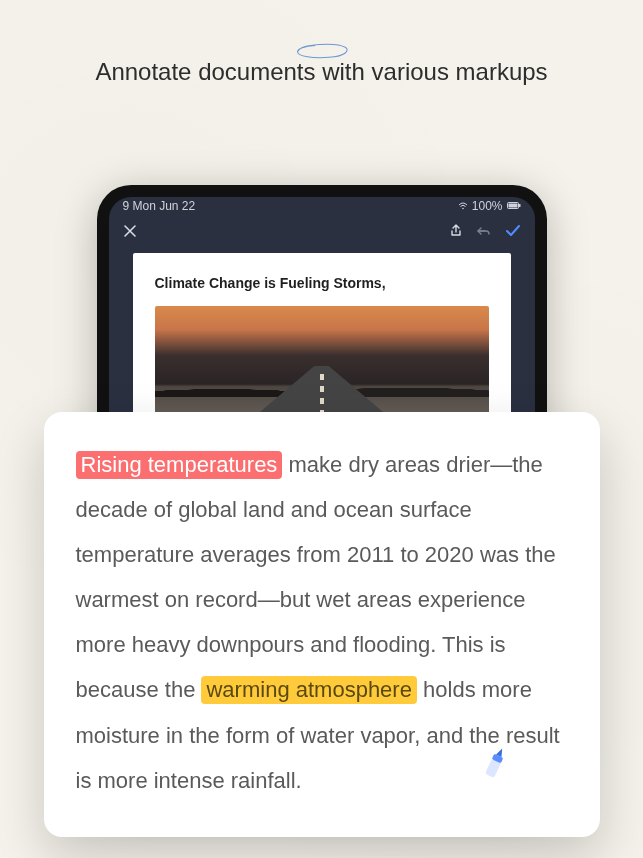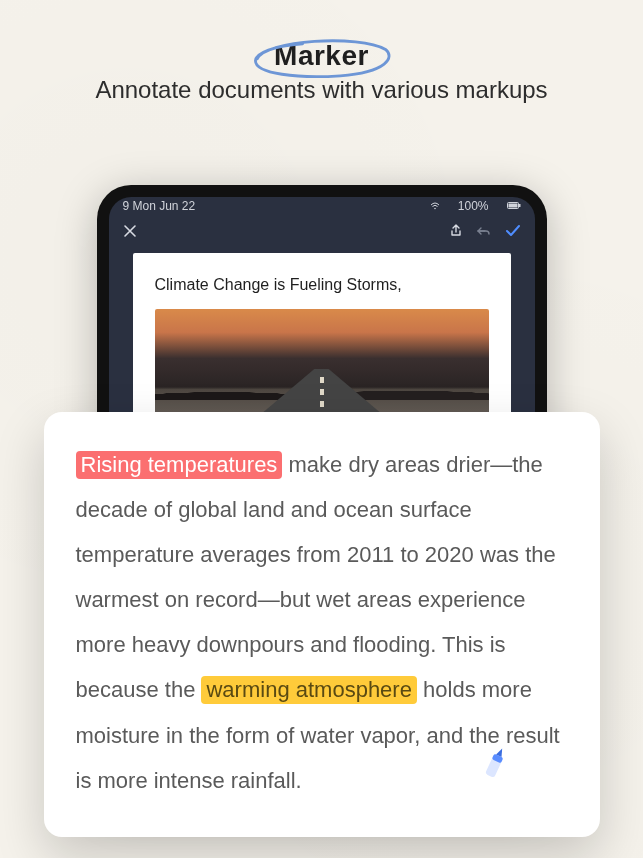--- a/index.html
+++ b/index.html
@@ -68,43 +68,43 @@
   }
   .statusbar {
     height: 18px;
     display: flex;
     justify-content: space-between;
     align-items: center;
     padding: 0 14px;
     font-size: 12px;
     color: #d0d3da;
   }
-  .statusbar .right { display:flex; gap:18px; }
+  .statusbar .right { display:flex; gap:4px; }
   .appbar {
     height: 32px;
     display: flex;
     align-items: center;
     justify-content: space-between;
     padding: 0 14px;
     color: #d7dae2;
   }
   .appbar .left, .appbar .right { display:flex; align-items:center; gap:14px; }
   .icon { display:inline-flex; }
 
   .doc-page {
     background: #fff;
     margin: 6px 24px;
     flex: 1;
     border-radius: 2px;
     padding: 20px 22px 10px 22px;
     overflow: hidden;
   }
   .doc-title {
-    font-weight: 400;
-    font-size: 16px;
+    font-weight: 700;
+    font-size: 14px;
     line-height: 1.5;
     color: #1f1f1f;
   }
   .doc-image {
     margin-top: 12px;
     width: 100%;
     height: 130px;
     border-radius: 2px;
     background:
       linear-gradient(to bottom,
@@ -256,21 +256,20 @@
     bottom: 54px;
     width:30px; height:38px;
     pointer-events:none;
   }
 </style>
 </head>
 <body>
 
 <div class="title-wrap">
   <span class="marker-label">
-    <span>Marker</span>
     <svg viewBox="0 0 160 50">
       <path d="M12 28 C 20 8, 120 2, 148 18 C 158 26, 150 42, 100 46 C 55 49, 10 44, 10 30 C 10 22, 30 14, 60 12" fill="none" stroke="#6d96d6" stroke-width="3" stroke-linecap="round"></path>
     </svg>
   </span>
   <div class="subtitle">Annotate documents with various markups</div>
 </div>
 
 <div class="device">
   <div class="screen">
 

